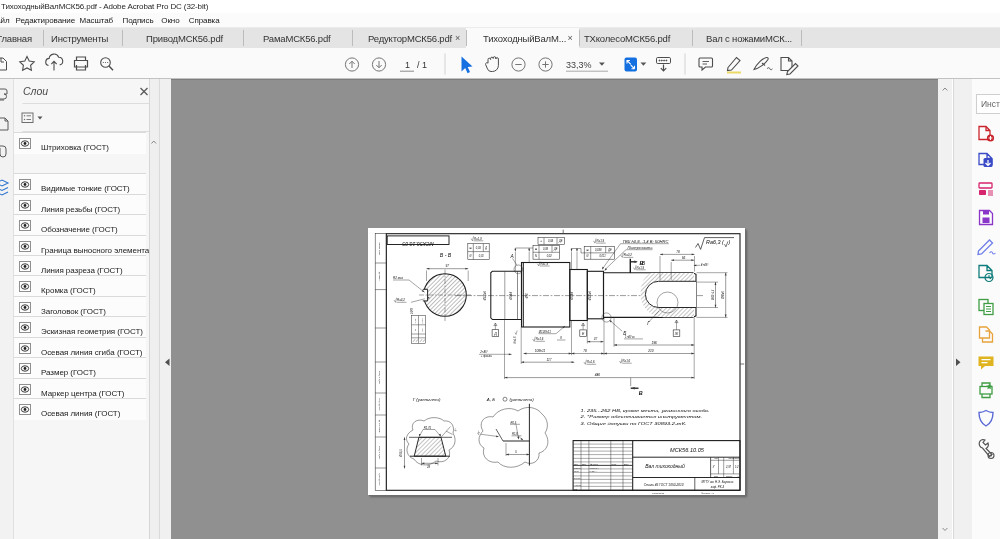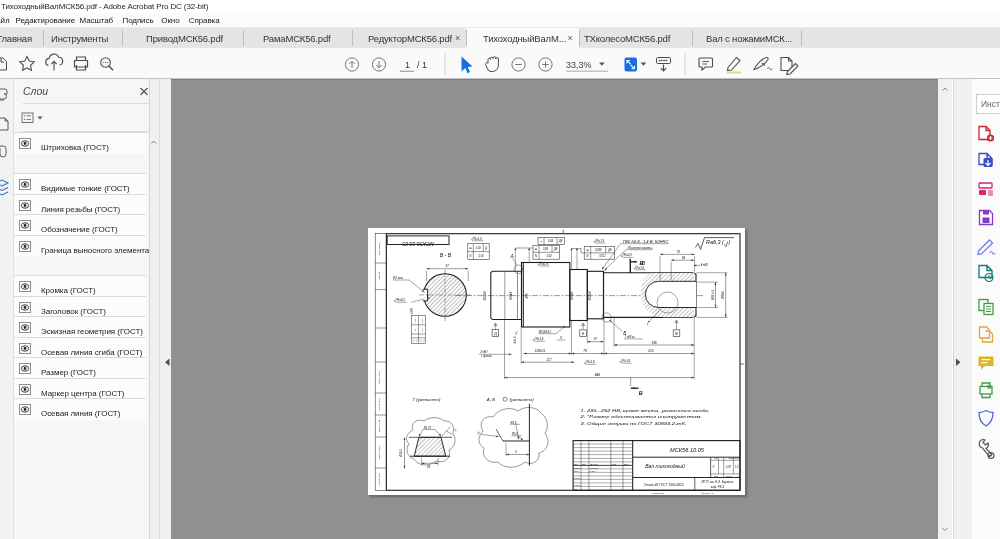--- a/index.html
+++ b/index.html
@@ -224,20 +224,29 @@
         <span class="rl">Обозначение (ГОСТ)</span>
       </div>
   <div class="row" style="top:156.05px">
         <div class="eye">
           <svg width="10" height="9">
             <ellipse cx="5" cy="4.5" rx="3.7" ry="2.7" fill="none" stroke="#222" stroke-width="0.9"></ellipse>
             <circle cx="5" cy="4.5" r="1.4" fill="#222"></circle>
           </svg>
         </div>
         <span class="rl">Граница выносного элемента</span>
+      </div>
+  <div class="row" style="top:176.50px">
+        <div class="eye">
+          <svg width="10" height="9">
+            <ellipse cx="5" cy="4.5" rx="3.7" ry="2.7" fill="none" stroke="#222" stroke-width="0.9"></ellipse>
+            <circle cx="5" cy="4.5" r="1.4" fill="#222"></circle>
+          </svg>
+        </div>
+        <span class="rl">Линия  разреза (ГОСТ)</span>
       </div>
   <div class="row" style="top:196.95px">
         <div class="eye">
           <svg width="10" height="9">
             <ellipse cx="5" cy="4.5" rx="3.7" ry="2.7" fill="none" stroke="#222" stroke-width="0.9"></ellipse>
             <circle cx="5" cy="4.5" r="1.4" fill="#222"></circle>
           </svg>
         </div>
         <span class="rl">Кромка (ГОСТ)</span>
       </div>

